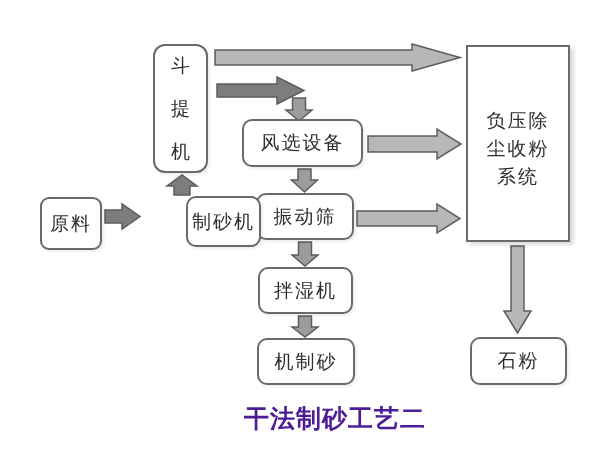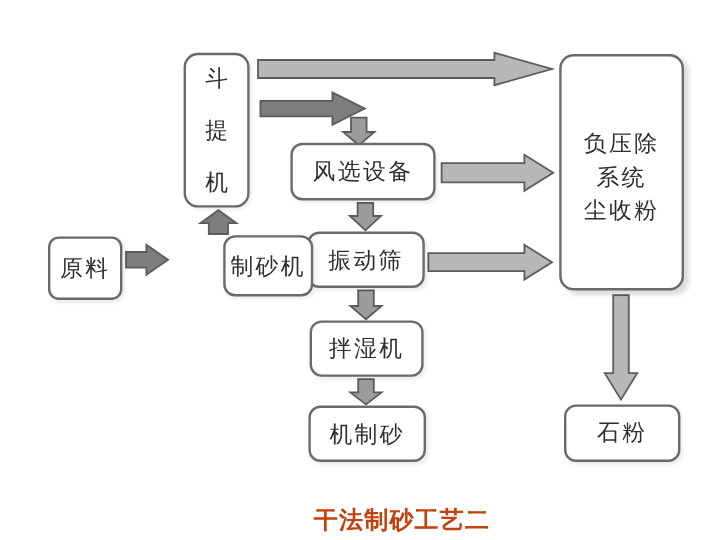--- a/index.html
+++ b/index.html
@@ -11,27 +11,27 @@
   .arrows polygon { stroke:#5c5c5c; stroke-width:1.5; stroke-linejoin:miter; }
   .box {
     position:absolute; background:#ffffff; border:2px solid #6a6a6a; border-radius:10px;
     display:flex; align-items:center; justify-content:center;
     font-size:19px; color:#2e2e2e; letter-spacing:2px;
     box-shadow:2px 2px 3px rgba(0,0,0,0.07);
     box-sizing:border-box; text-align:center;
   }
   .vbox { flex-direction:column; gap:17px; letter-spacing:0; border-radius:12px; }
   .bigbox {
-    flex-direction:column; border-radius:12px; line-height:28px; padding-top:10px;
+    flex-direction:column; border-radius:0; line-height:28px; padding-top:10px;
     box-shadow:4px 3px 4px rgba(0,0,0,0.14);
   }
   .title {
-    position:absolute; left:240px; top:420px; width:190px; text-align:center;
+    position:absolute; left:240px; top:402px; width:190px; text-align:center;
     font-family:"Liberation Sans", sans-serif; font-weight:bold;
-    font-size:20px; color:#c2410c; letter-spacing:1px;
+    font-size:25px; color:#4c1d95; letter-spacing:1px;
   }
 </style>
 </head>
 <body>
 
 <div class="canvas">
 
   <svg class="arrows" viewBox="0 0 600 450">
     <polygon points="215,50 412,50 412,44 460,57.5 412,71 412,65 215,65" fill="#b7b7b7"></polygon>
     <polygon points="217,84 277,84 277,77 304,90.5 277,104 277,97 217,97" fill="#7d7d7d"></polygon>
@@ -72,22 +72,22 @@
   <div class="box" style="left:257px; top:338px; width:98px; height:47px;">
     <span>机制砂</span>
   </div>
 
   <div class="box" style="left:258px; top:267px; width:95px; height:47px;">
     <span>拌湿机</span>
   </div>
 
   <div class="box bigbox" style="left:466px; top:45px; width:104px; height:197px;">
     <span>负压除</span>
+    <span>尘收粉</span>
     <span>系统</span>
-    <span>尘收粉</span>
   </div>
 
   <div class="box" style="left:470px; top:337px; width:97px; height:48px;">
     <span>石粉</span>
   </div>
 
   <div class="title">干法制砂工艺二</div>
 
 </div>
 

